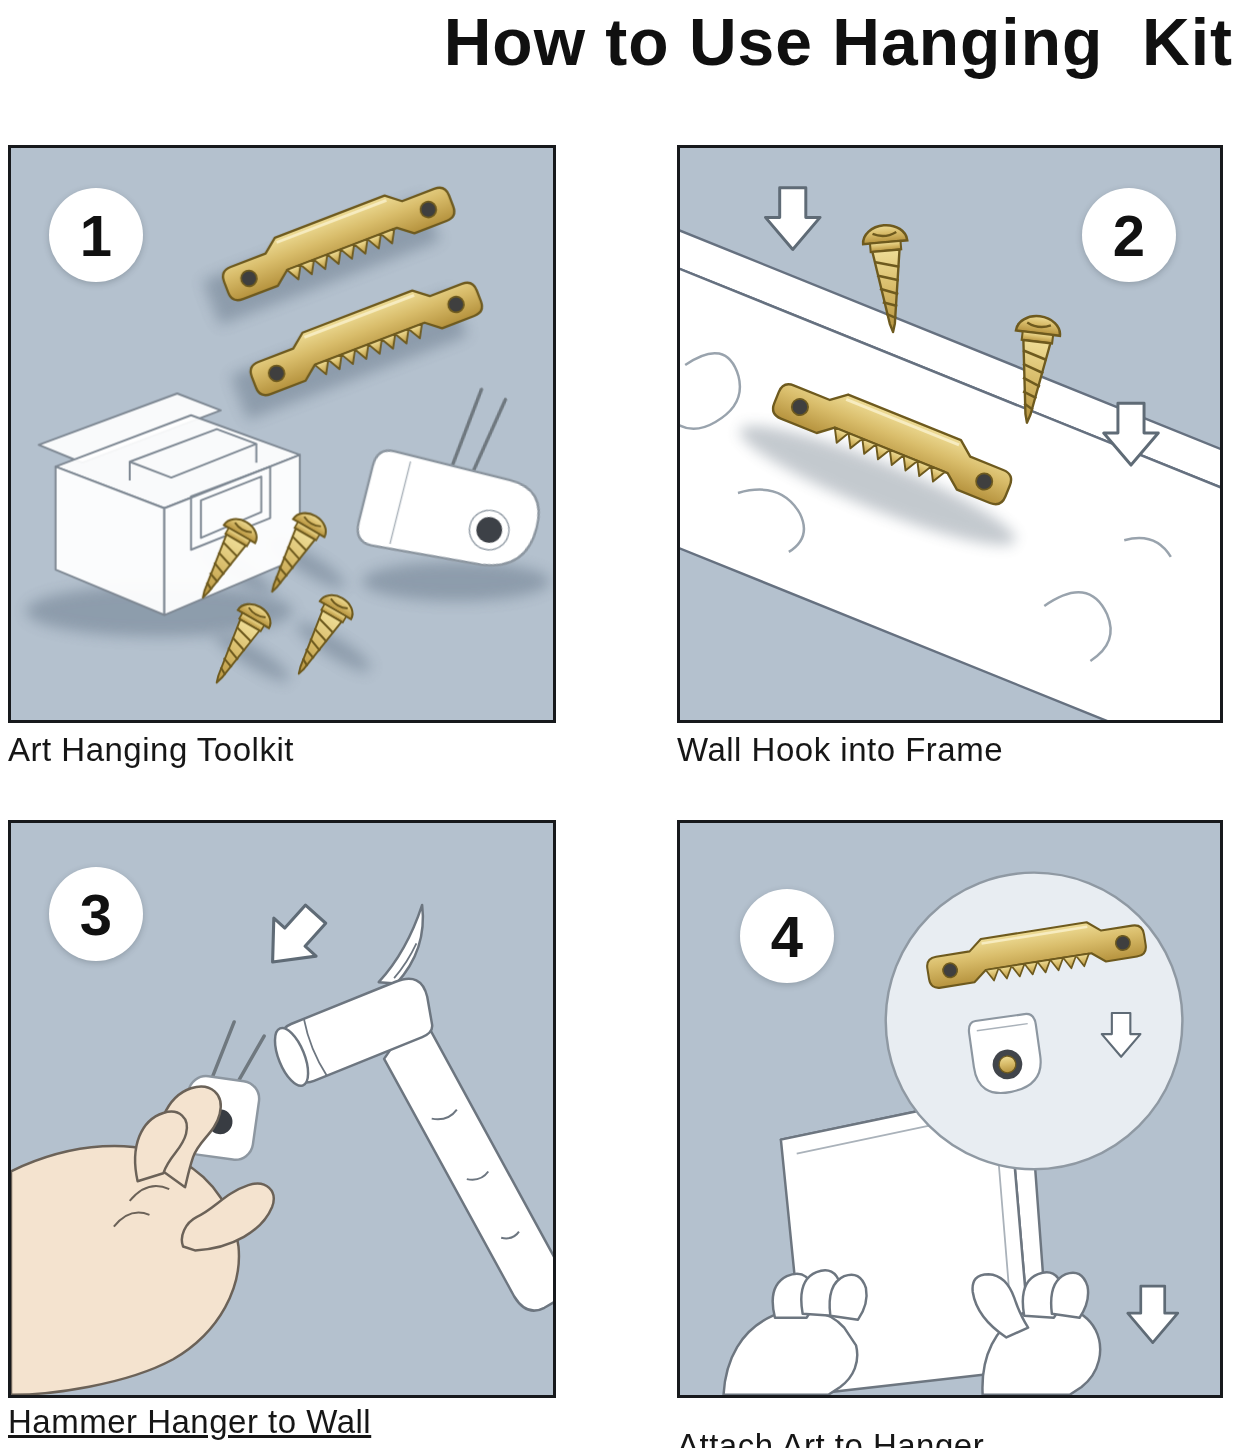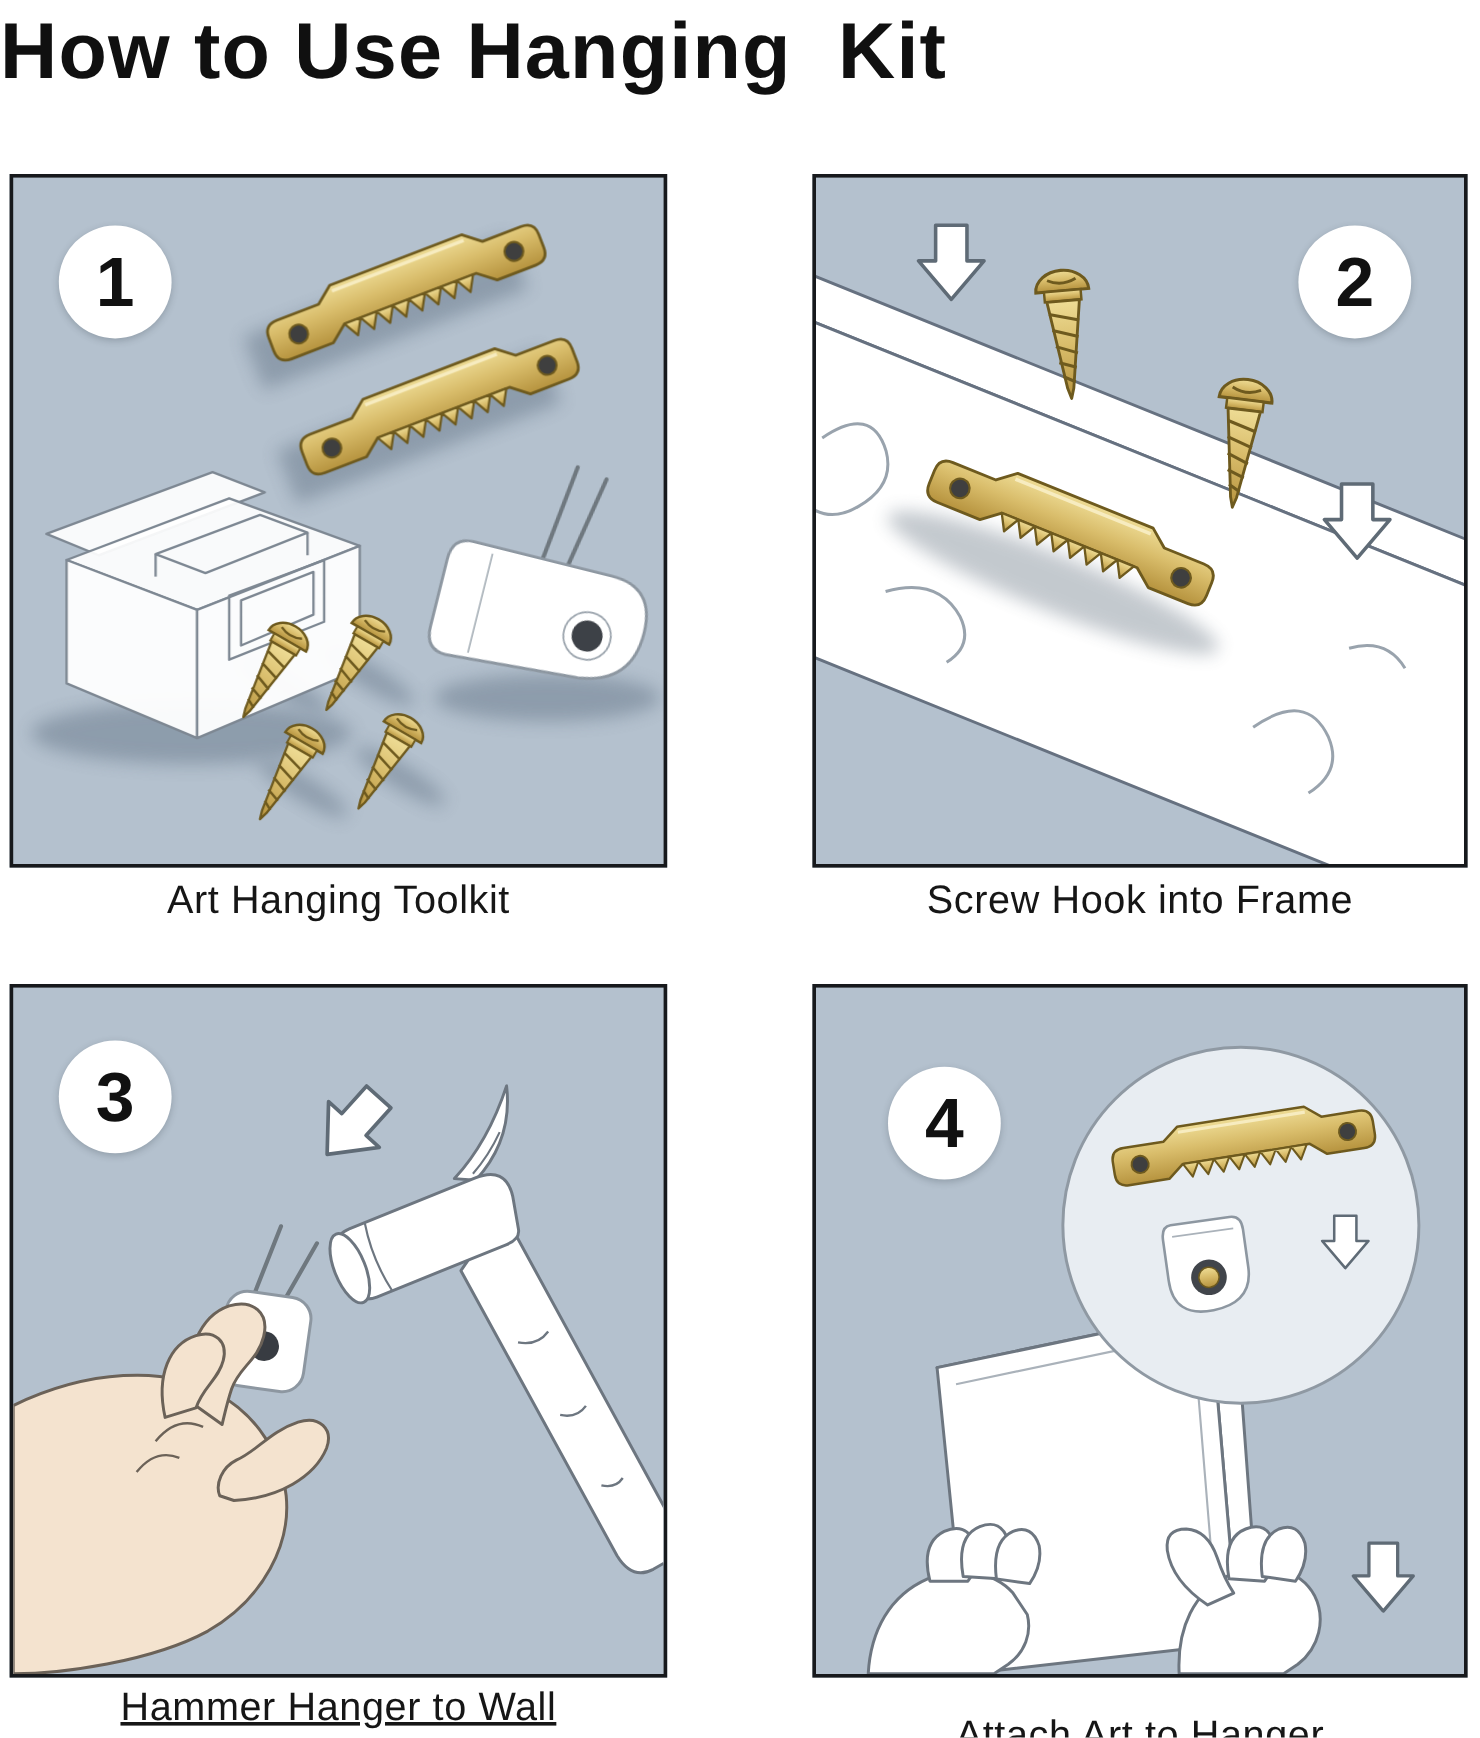--- a/index.html
+++ b/index.html
@@ -3,21 +3,21 @@
 <meta charset="utf-8">
 <style>
   * { margin:0; padding:0; box-sizing:border-box; }
   html,body { background:#ffffff; }
   body {
     width:1233px; height:1448px; position:relative; overflow:hidden;
     font-family:"Liberation Sans", sans-serif; color:#111;
   }
   .title {
     position:absolute; top:4px; left:0; width:100%;
-    text-align:left; font-size:66px; font-weight:600;
+    text-align:right; font-size:66px; font-weight:600;
     letter-spacing:1px; color:#101010; white-space:pre;
   }
   .panel {
     position:absolute; width:548px; height:578px;
     background:#b4c1ce; border:3px solid #17191c; overflow:hidden;
   }
   .panel svg { position:absolute; left:0; top:0; width:100%; height:100%; display:block; }
   .p1 { left:8px;   top:145px; }
   .p2 { left:677px; top:145px; width:546px; }
   .p3 { left:8px;   top:820px; }
@@ -26,21 +26,21 @@
     position:absolute; width:94px; height:94px; border-radius:50%;
     background:#ffffff; display:flex; align-items:center; justify-content:center;
     font-size:58px; font-weight:700; color:#111;
     box-shadow:0 2px 6px rgba(40,50,60,.25);
   }
   .b1 { left:38px;  top:40px; }
   .b2 { right:44px; top:40px; }
   .b3 { left:38px;  top:44px; }
   .b4 { left:60px;  top:66px; }
   .caption {
-    position:absolute; width:548px; text-align:center;
+    position:absolute; width:548px; text-align:left;
     font-size:33px; font-weight:400; letter-spacing:.5px; color:#161616;
   }
   .cap1 { left:8px;   top:731px; }
   .cap2 { left:677px; top:731px; width:546px; }
   .cap3 { left:8px;   top:1403px;text-decoration:underline; }
   .cap4 { left:677px; top:1403px; width:546px;margin-top:24px; }
 </style>
 </head>
 <body>
 
@@ -228,15 +228,15 @@
       <path d="M330,520 Q300,500 296,474 Q294,456 312,456 Q330,457 338,480 Q344,498 352,510 Z"></path>
     </g>
     <g transform="translate(478,468) scale(1.1)">
         <use href="#arrow-down"></use>
       </g>
   </svg>
   <div class="badge b4">4</div>
 </div>
 
 <p class="caption cap1">Art Hanging Toolkit</p>
-<p class="caption cap2">Screw Hook into Frame</p>
+<p class="caption cap2">Wall Hook into Frame</p>
 <p class="caption cap3">Hammer Hanger to Wall</p>
 <p class="caption cap4">Attach Art to Hanger</p>
 
 </body></html>

